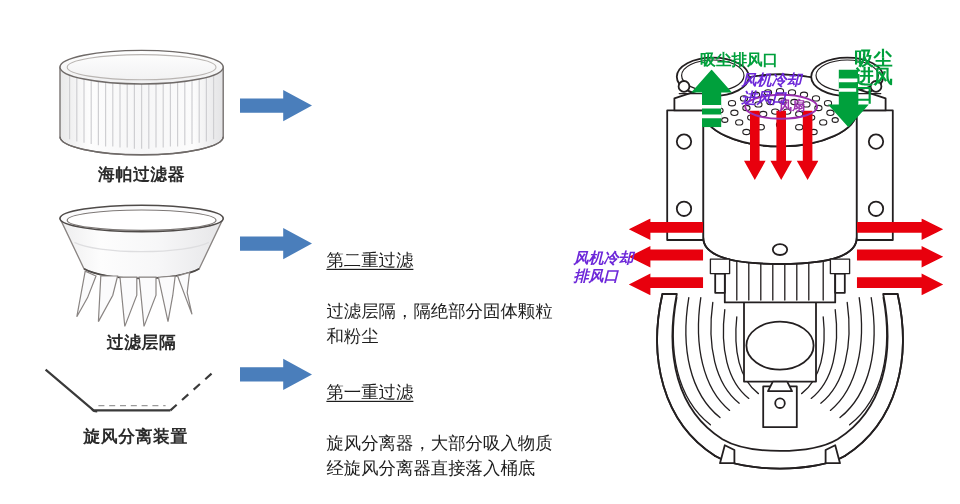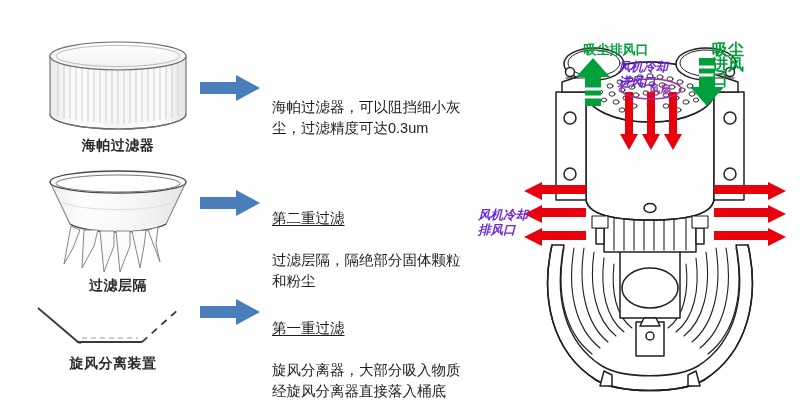--- a/index.html
+++ b/index.html
@@ -120,22 +120,20 @@
   </div>
   <div class="caption" style="left:38px; top:137px; width:160px;">海帕过滤器</div>
 
   <div class="blue-arrow" style="left:200px; top:73px;">
     <svg width="62" height="30" viewBox="0 0 62 30">
       <path d="M0,9 L36,9 L36,2 L60,15 L36,28 L36,21 L0,21 Z" fill="#4a7ebb"></path>
     </svg>
   </div>
 
   <div class="desc" style="left:272px; top:76px; width:220px;">
-    <span class="body">海帕过滤器，可以阻挡细小灰
-尘，过滤精度可达0.3um</span>
   </div>
 
   <div class="stage-img" style="left:40px; top:168px; width:156px; height:108px;">
     <svg width="156" height="108" viewBox="0 0 156 108">
       <defs>
         <linearGradient id="gBask" x1="0" y1="0" x2="1" y2="0">
           <stop offset="0" stop-color="#ededee"></stop>
           <stop offset="0.25" stop-color="#fdfdfd"></stop>
           <stop offset="0.6" stop-color="#f7f7f8"></stop>
           <stop offset="1" stop-color="#e6e6e8"></stop>

